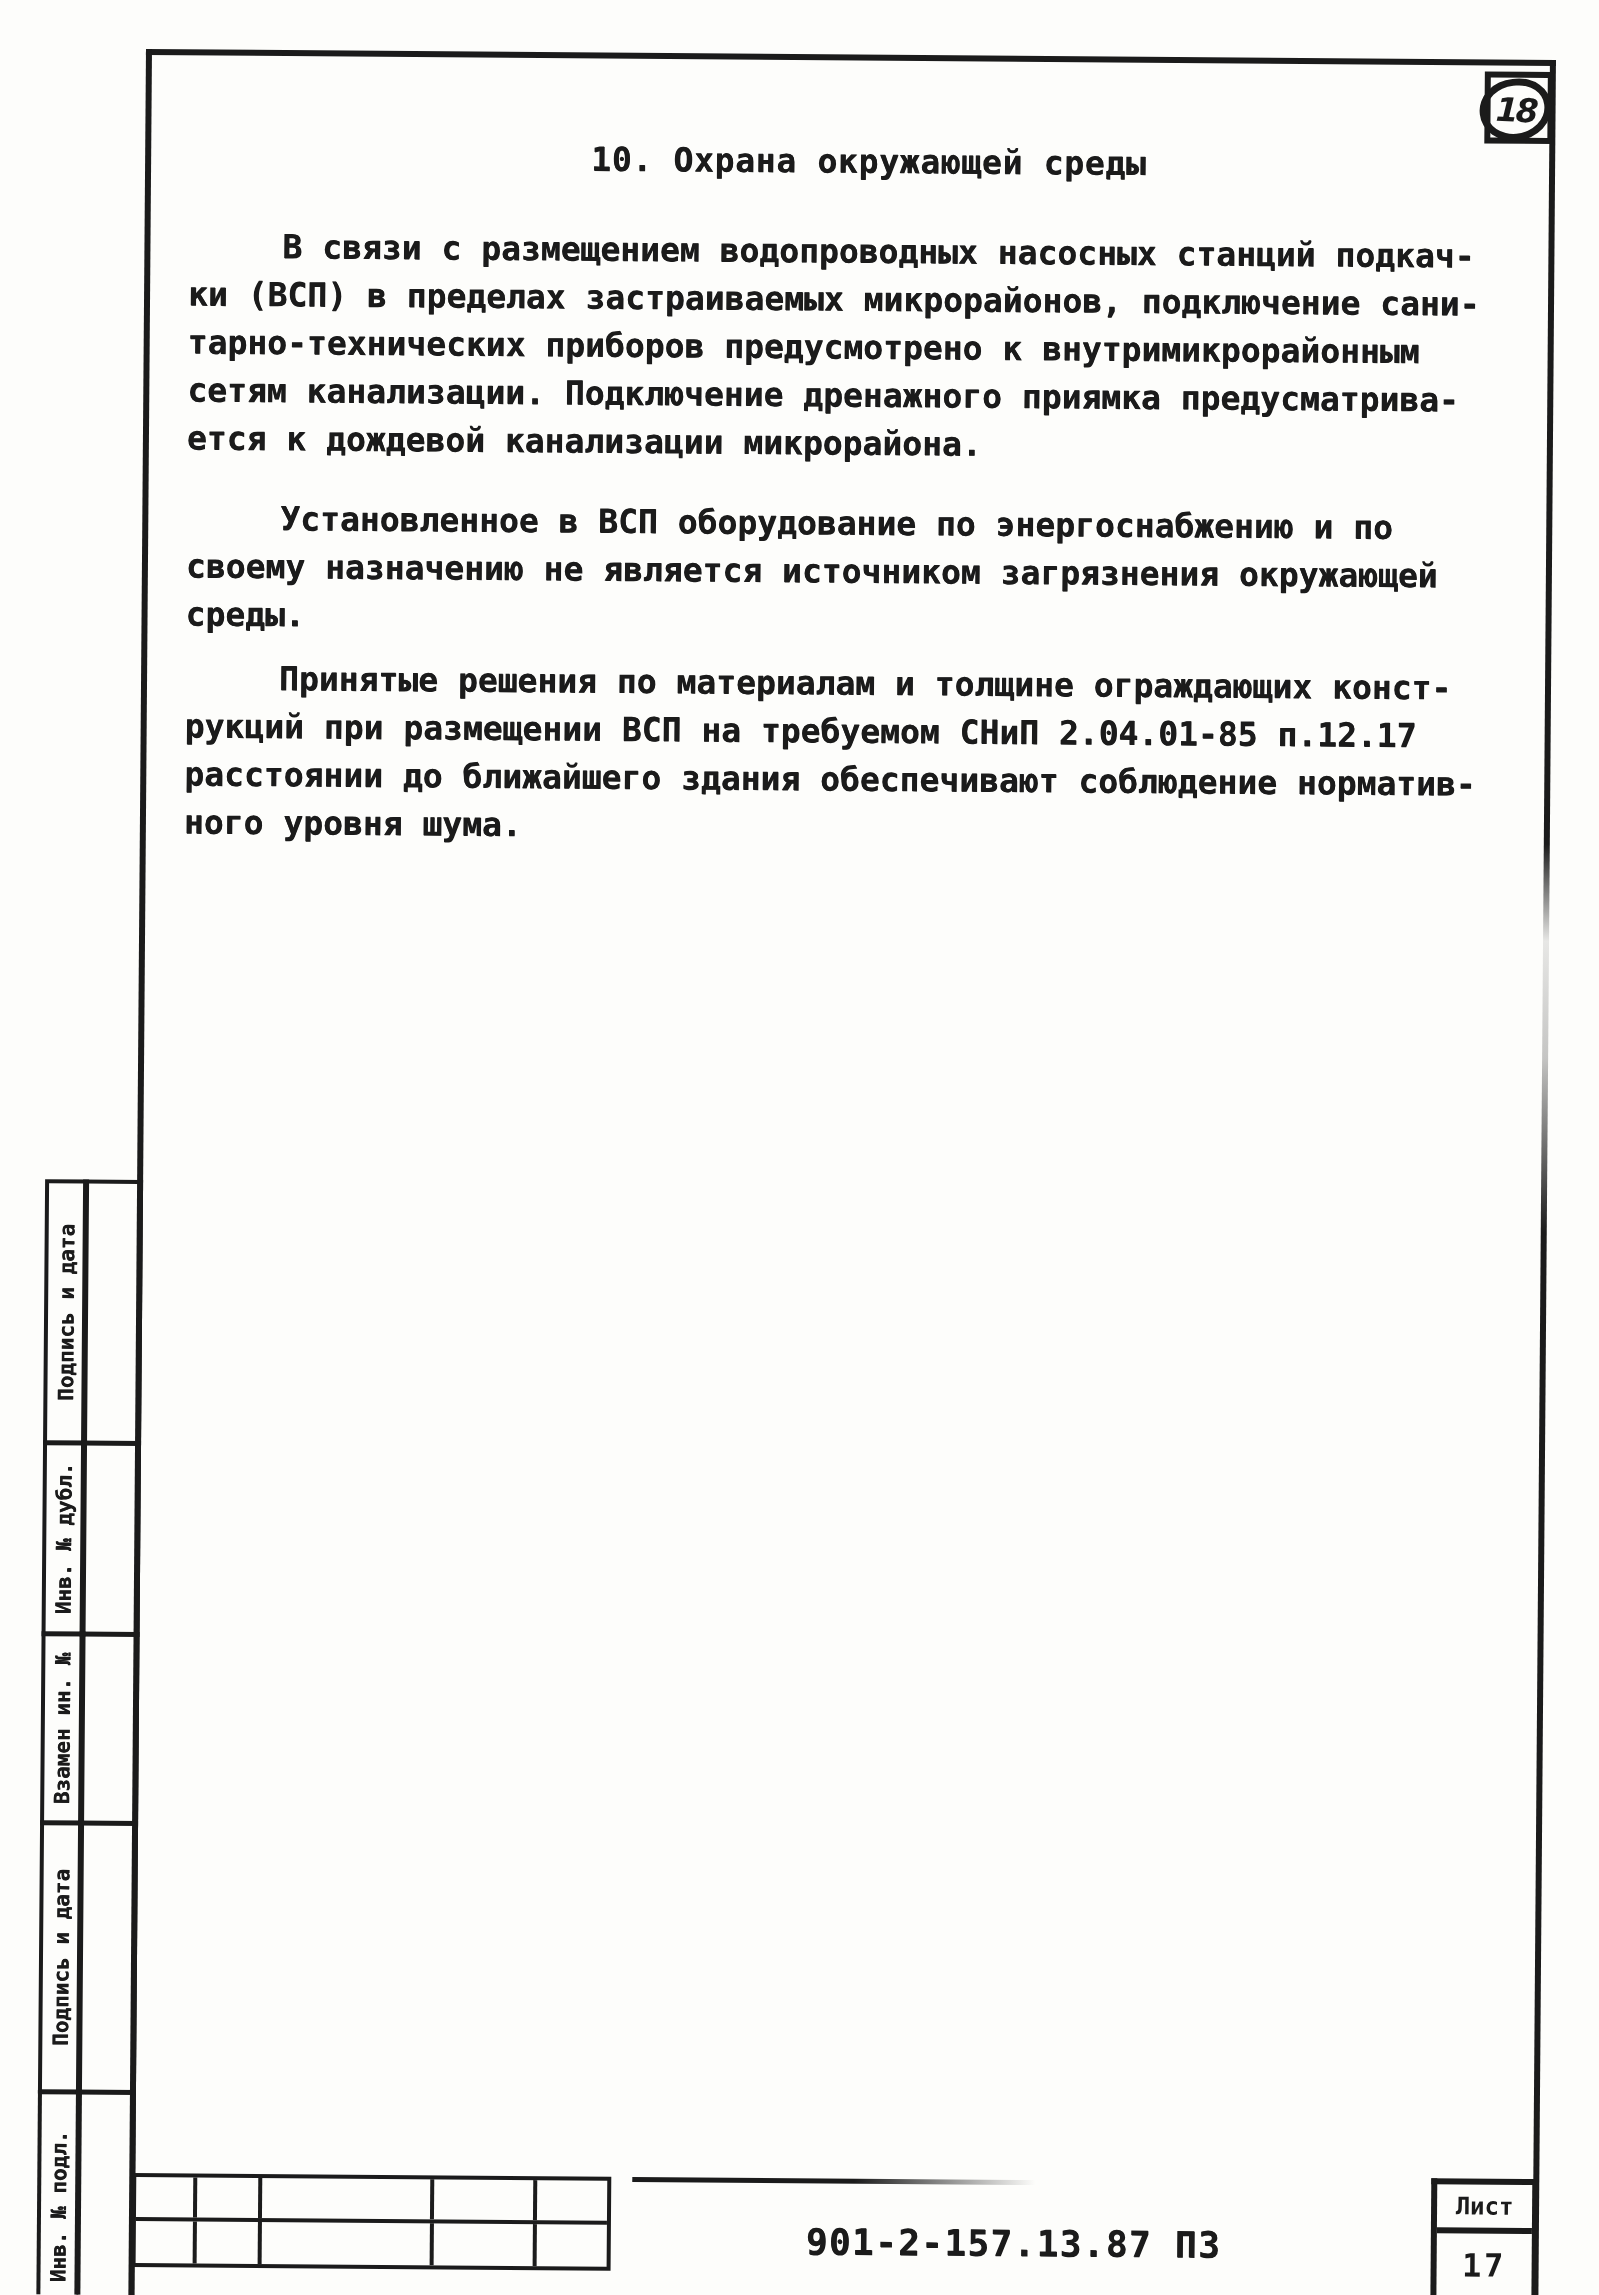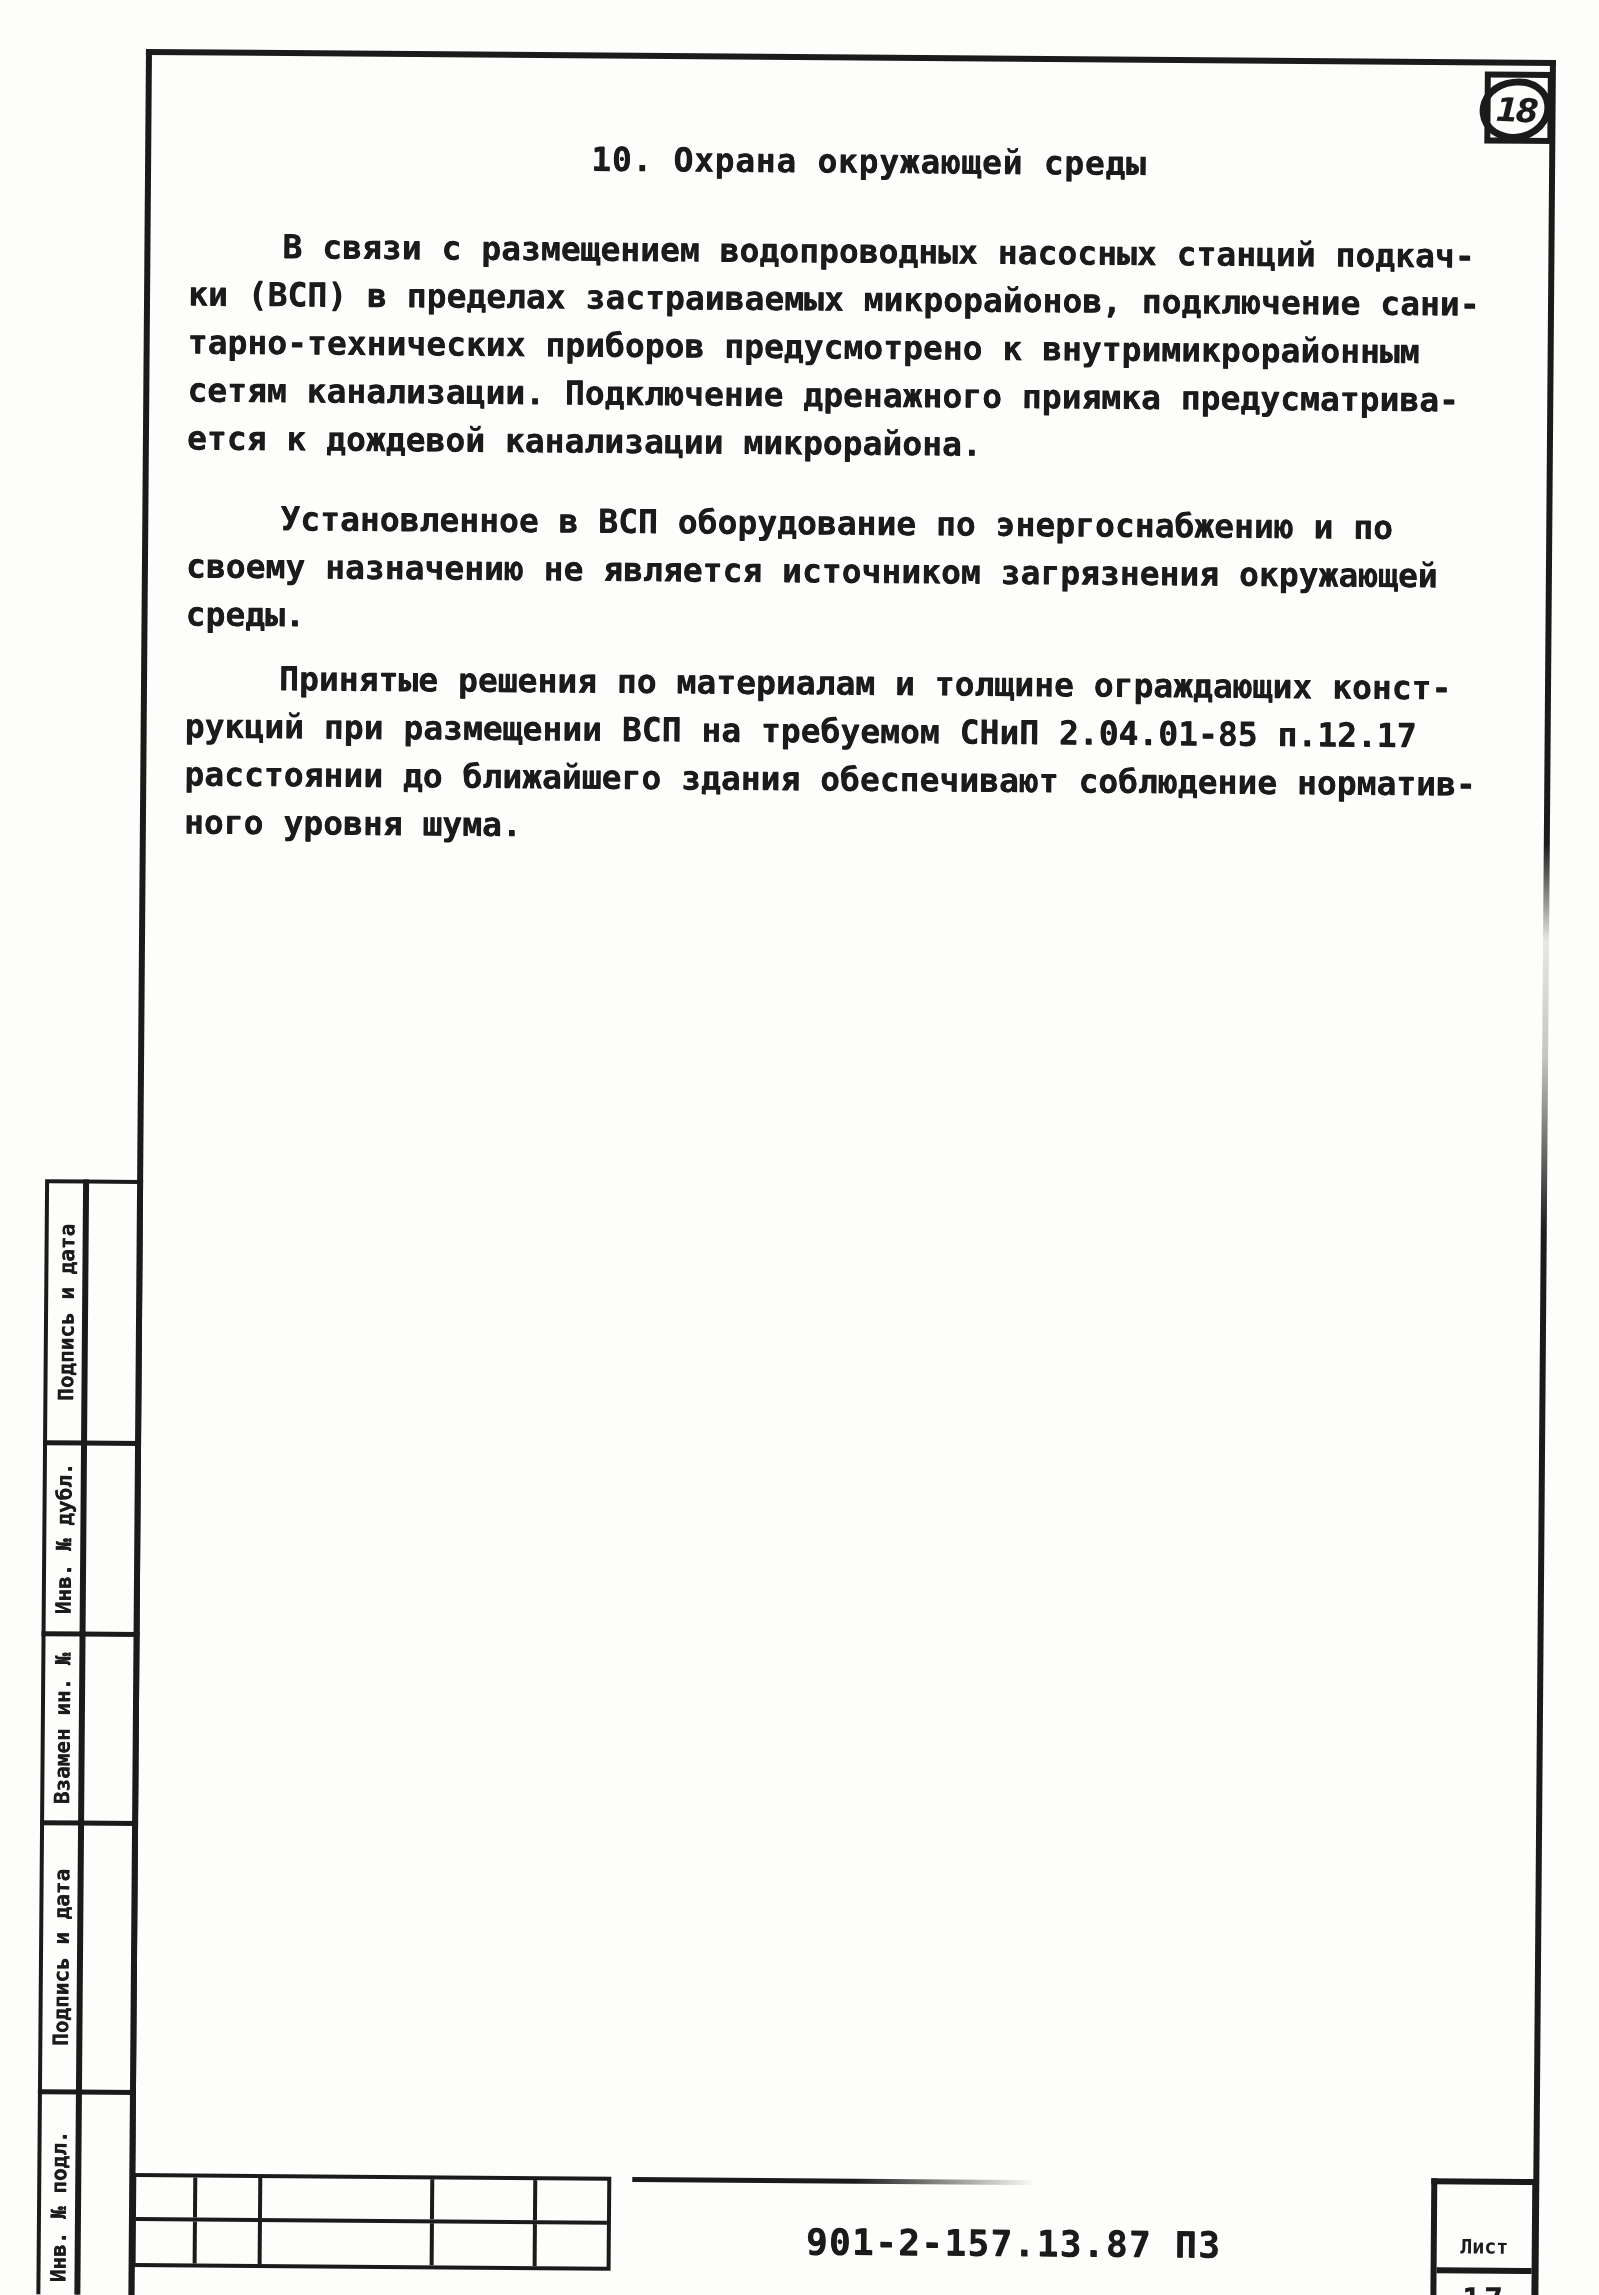--- a/index.html
+++ b/index.html
@@ -97,25 +97,25 @@
     font-size:36px;font-weight:bold;white-space:nowrap;letter-spacing:1.4px;
     text-shadow:0.5px 0.5px 0 var(--ink);
   }
   .sheet-box{
     position:absolute;left:1448px;top:2168px;width:107px;height:139px;
     border:6.2px solid var(--ink);border-bottom:none;box-sizing:border-box;
   }
   .sheet-box .cap{
     height:49px;border-bottom:6.2px solid var(--ink);box-sizing:border-box;
     display:flex;align-items:center;justify-content:center;
-    font-size:20px;font-weight:bold;margin-top:40px;
+    font-size:24px;font-weight:bold;
   }
   .sheet-box .val{
     display:flex;align-items:flex-start;justify-content:center;
-    padding-top:7px;font-size:32px;font-weight:bold;letter-spacing:2.8px;
+    padding-top:13px;font-size:32px;font-weight:bold;letter-spacing:2.8px;
   }
 </style>
 </head>
 <body style="background: rgb(253, 253, 251);">
 
 <div class="sheet">
 
   <div class="frame"></div>
   <div class="border-fade"></div>
 

